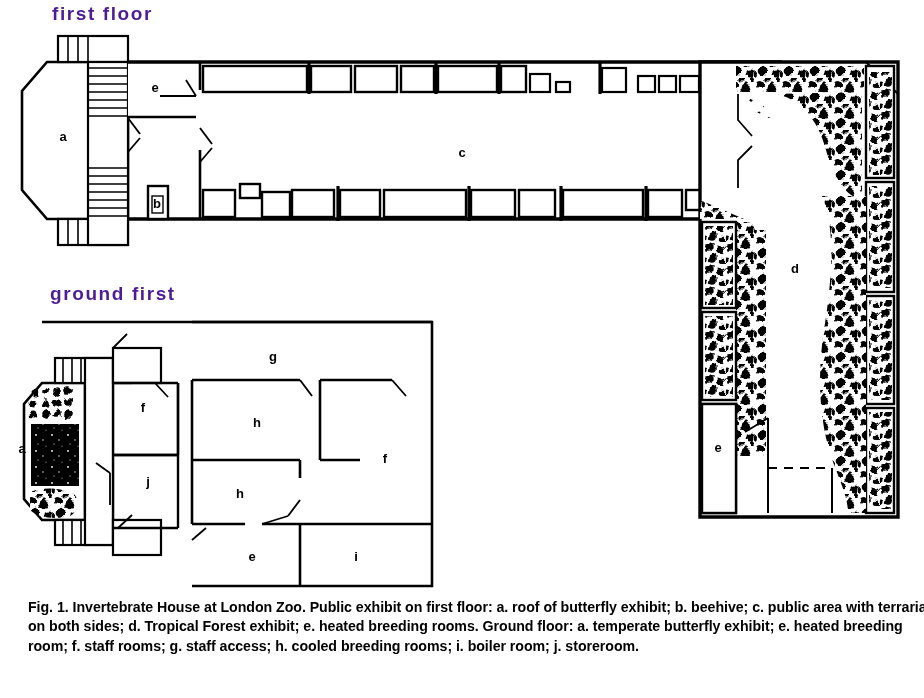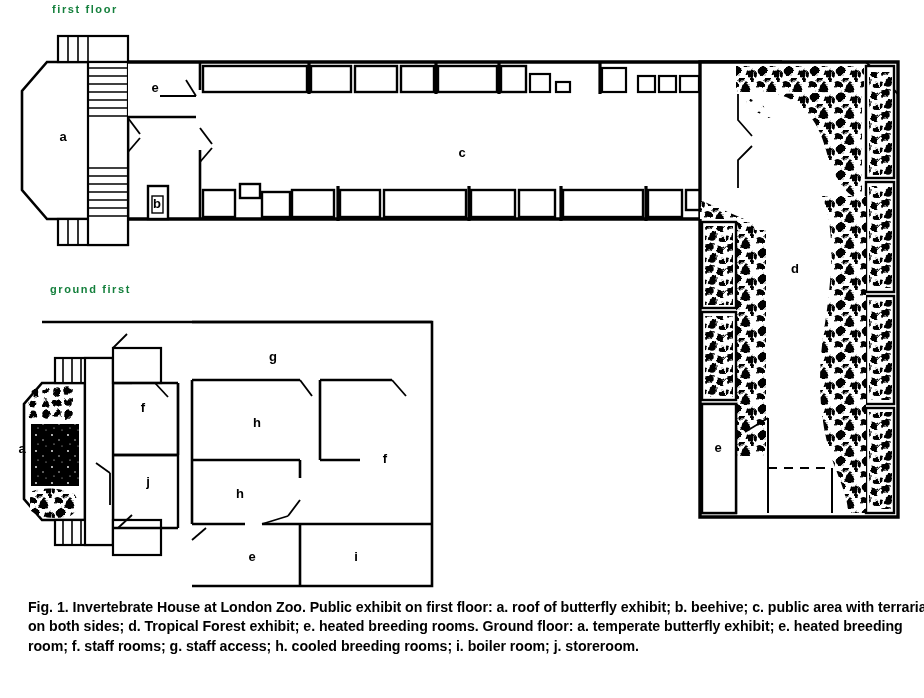--- a/index.html
+++ b/index.html
@@ -6,23 +6,23 @@
   body{
     width:924px;height:698px;position:relative;overflow:hidden;
     font-family:"Liberation Sans","DejaVu Sans",sans-serif;
     color:#000;
   }
   #figure{position:absolute;left:0;top:0;width:924px;height:698px;}
 
   .floor-label{
     position:absolute;
     font-weight:bold;
-    font-size:11px;
+    font-size:19px;
     letter-spacing:1.6px;
-    color:#15803d;
+    color:#4c1d95;
     white-space:nowrap;
   }
   #first-floor-label{left:52px;top:3px;}
   #ground-floor-label{left:50px;top:283px;}
 
   .caption{
     position:absolute;
     left:8px;top:598px;width:908px;
     font-weight:bold;
     font-size:14.2px;

